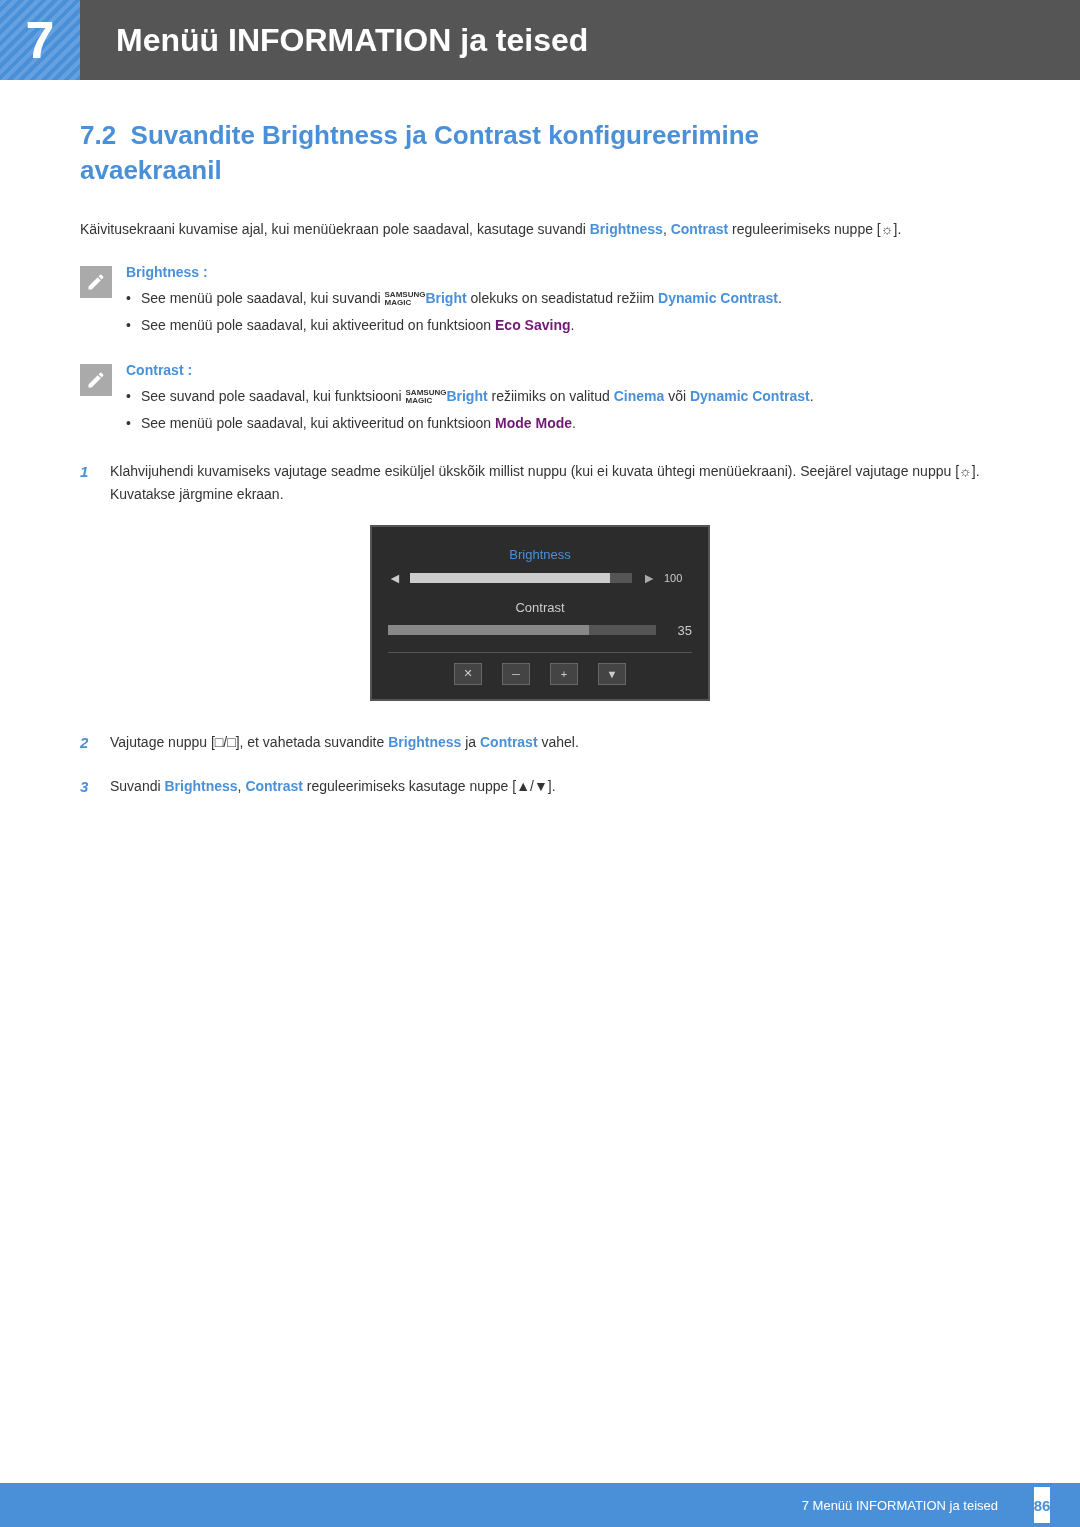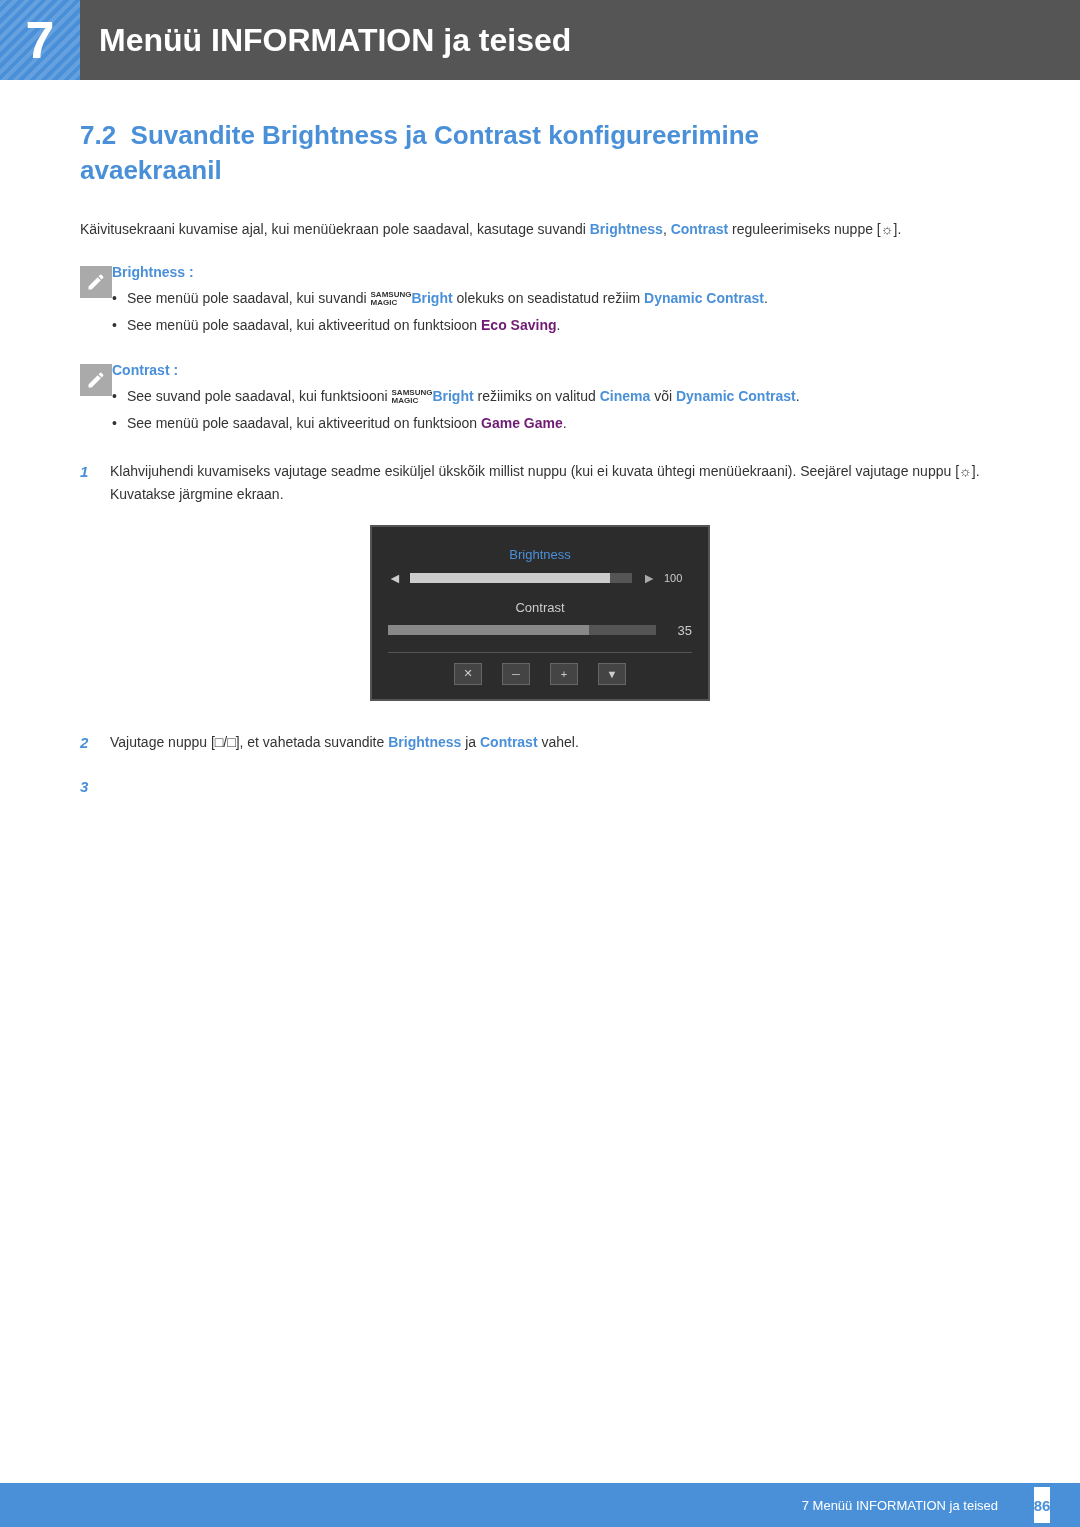--- a/index.html
+++ b/index.html
@@ -51,21 +51,21 @@
     }
 
     .chapter-number-block span {
       position: relative;
       z-index: 1;
     }
 
     .chapter-title {
       display: flex;
       align-items: center;
-      padding-left: 19px;
+      padding-left: 36px;
       font-size: 32px;
       font-weight: bold;
       color: #ffffff;
     }
 
     
     .main-content {
       padding: 0 80px 80px 80px;
     }
 
@@ -93,21 +93,21 @@
       margin-bottom: 24px;
       line-height: 1.6;
       font-size: 14px;
     }
 
     
     .note-block {
       display: flex;
       align-items: flex-start;
       margin-bottom: 20px;
-      gap: 0;
+      gap: 14px;
     }
 
     .note-icon {
       width: 32px;
       height: 32px;
       background: #aaaaaa;
       flex-shrink: 0;
       display: flex;
       align-items: center;
       justify-content: center;
@@ -371,21 +371,21 @@
     <div class="note-content">
       <div class="note-label">Contrast :</div>
       <ul class="bullet-list">
         <li>
           <span>See suvand pole saadaval, kui funktsiooni <span style="font-size:10px; line-height:1.1; display:inline-flex; flex-direction:column; vertical-align:middle;">
                 <span style="font-size:8px; font-weight:bold;">SAMSUNG</span>
                 <span style="font-size:8px; font-weight:bold;">MAGIC</span>
               </span><span class="text-blue">Bright</span> režiimiks on valitud <span class="text-blue">Cinema</span> või <span class="text-blue">Dynamic Contrast</span>.</span>
         </li>
         <li>
-          <span>See menüü pole saadaval, kui aktiveeritud on funktsioon <span class="text-orange">Game Game</span>.</span>
+          <span>See menüü pole saadaval, kui aktiveeritud on funktsioon <span class="text-orange">Mode Mode</span>.</span>
         </li>
       </ul>
     </div>
   </div>
 
   <div class="step-block">
     <span class="step-number">1</span>
     <span>Klahvijuhendi kuvamiseks vajutage seadme esiküljel ükskõik millist nuppu (kui ei kuvata ühtegi menüüekraani). Seejärel vajutage nuppu [☼]. Kuvatakse järgmine ekraan.</span>
   </div>
 
@@ -422,20 +422,23 @@
 
   <div class="step-block">
     <span class="step-number">2</span>
     <span>
       <span>Vajutage nuppu [□/□], et vahetada suvandite </span><span class="text-blue">Brightness</span><span> ja </span><span class="text-blue">Contrast</span><span> vahel.</span>
     </span>
   </div>
 
   <div class="step-block">
     <span class="step-number">3</span>
+    <span>
+      <span>Suvandi </span><span class="text-blue">Brightness</span><span>, </span><span class="text-blue">Contrast</span><span> reguleerimiseks kasutage nuppe [▲/▼].</span>
+    </span>
   </div>
 
 </div>
 
 <div class="page-footer">
   <span class="footer-text">7 Menüü INFORMATION ja teised</span>
   <div class="footer-page-number">86</div>
 </div>
 
 </body></html>

